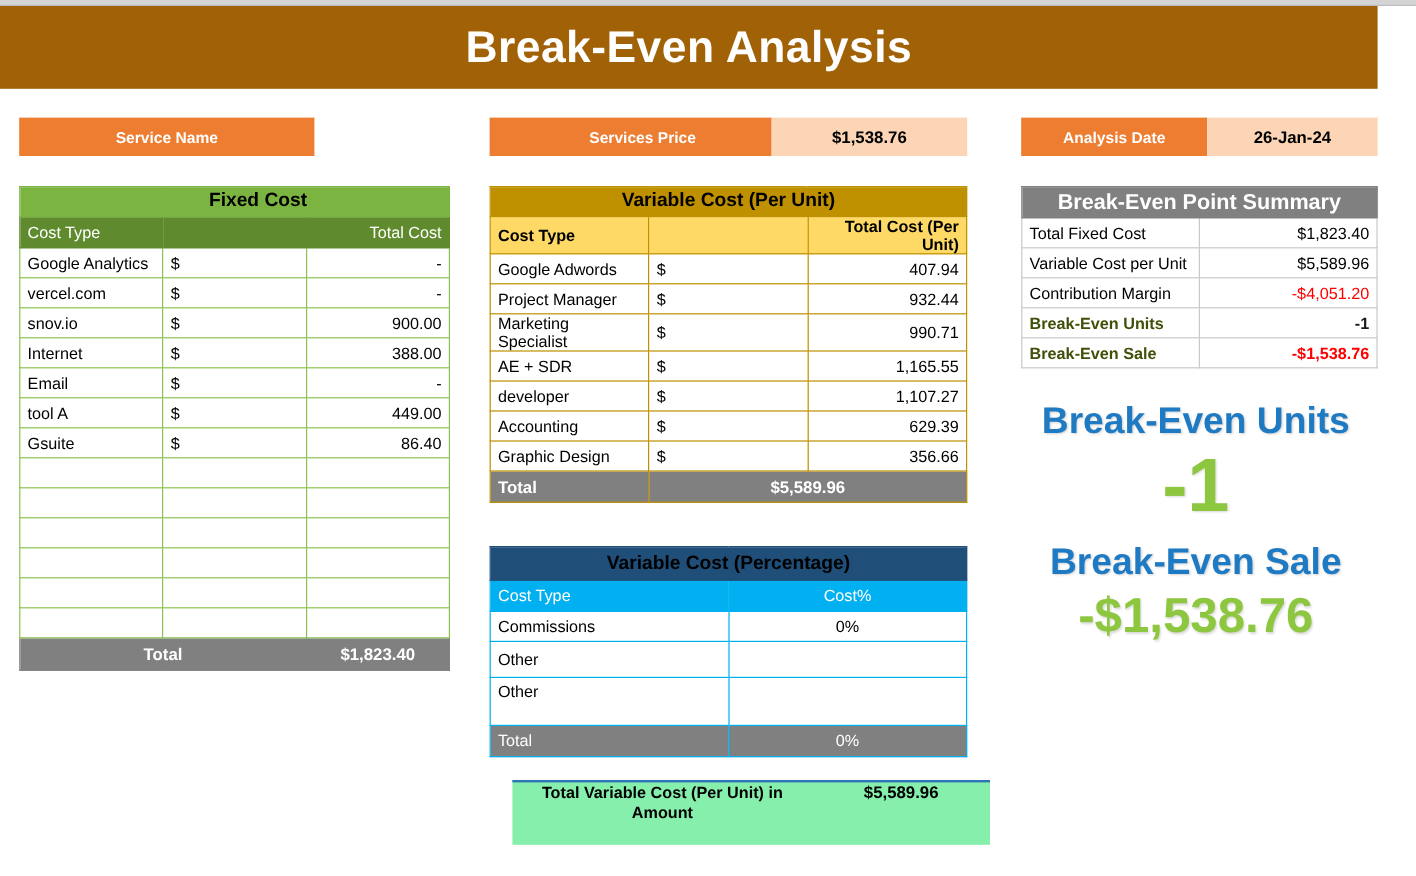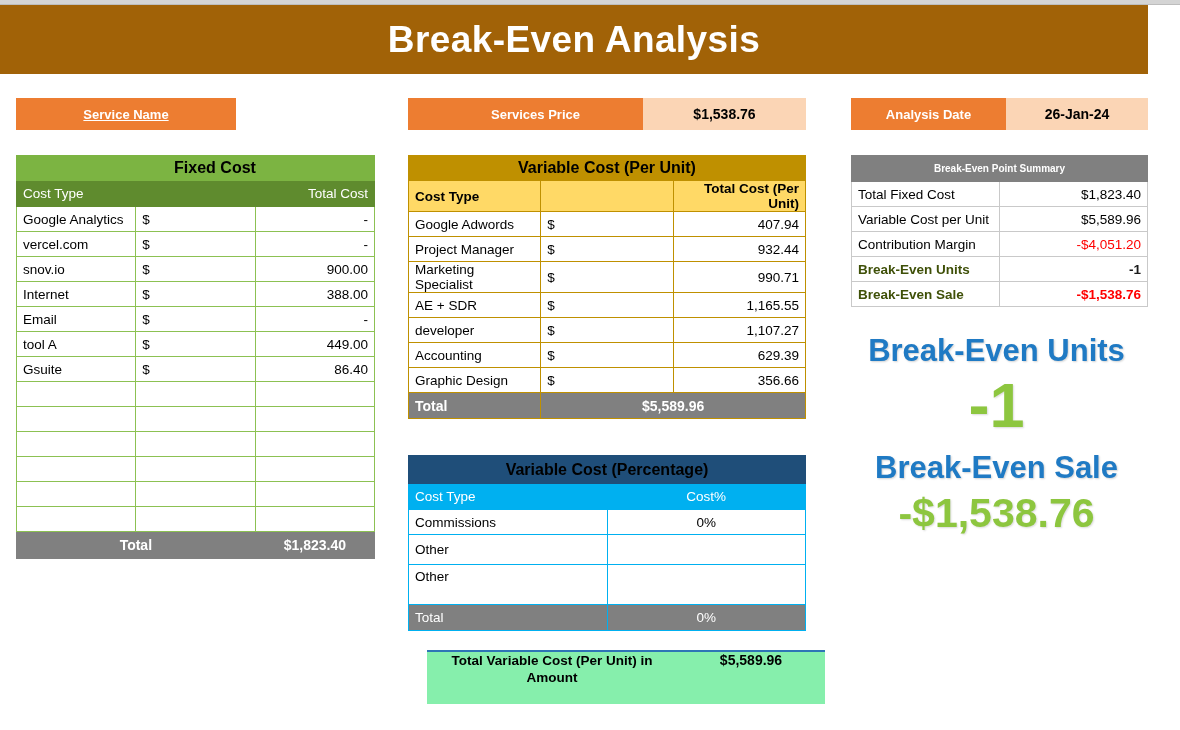--- a/index.html
+++ b/index.html
@@ -50,21 +50,21 @@
   }
   .kv-value {
     background: #fbd5b5;
     color: #000000;
     font-size: 14px;
     font-weight: bold;
     display: flex; align-items: center; justify-content: center;
   }
 
   #service-name-row { left: 16px; top: 98px; width: 359px; }
-  #service-name-row .kv-label { width: 220px; text-decoration: underline; }
+  #service-name-row .kv-label { width: 246px; }
   #service-name-row .kv-value { width: 150px; }
 
   #services-price-row { left: 408px; top: 98px; width: 398px; }
   #services-price-row .kv-label { width: 235px; padding-left: 20px; }
   #services-price-row .kv-value { width: 163px; }
 
   #analysis-date-row { left: 851px; top: 98px; width: 297px; }
   #analysis-date-row .kv-label { width: 155px; }
   #analysis-date-row .kv-value { width: 142px; }
 
@@ -157,21 +157,21 @@
   #total-variable-amount-box .tva-value {
     width: 148px; text-align: center;
     font-size: 14px; font-weight: bold; color: #000000;
   }
 
   
   #be-summary-table { left: 851px; top: 155px; width: 297px; }
   #be-summary-table table { border: 1px solid #b0b0b0; }
   #be-summary-table .cap-row td {
     background: #808080; color: #ffffff; border: 1px solid #808080;
-    height: 26px; font-size: 10px; margin-left: 20px;
+    height: 26px; font-size: 18px; margin-left: 20px;
   }
   #be-summary-table tbody td {
     border: 1px solid #c9c9c9; background: #ffffff;
     height: 25px; font-size: 13.5px;
   }
   .be-c1 { width: 172px; text-align: left; color: #000000; }
   .be-c2 { width: 125px; text-align: right; color: #000000; }
   .neg { color: #ff0000; }
   .emph-label { font-weight: bold; color: #3f5008; }
   .emph-val-dark { font-weight: bold; color: #1a1a1a; }

